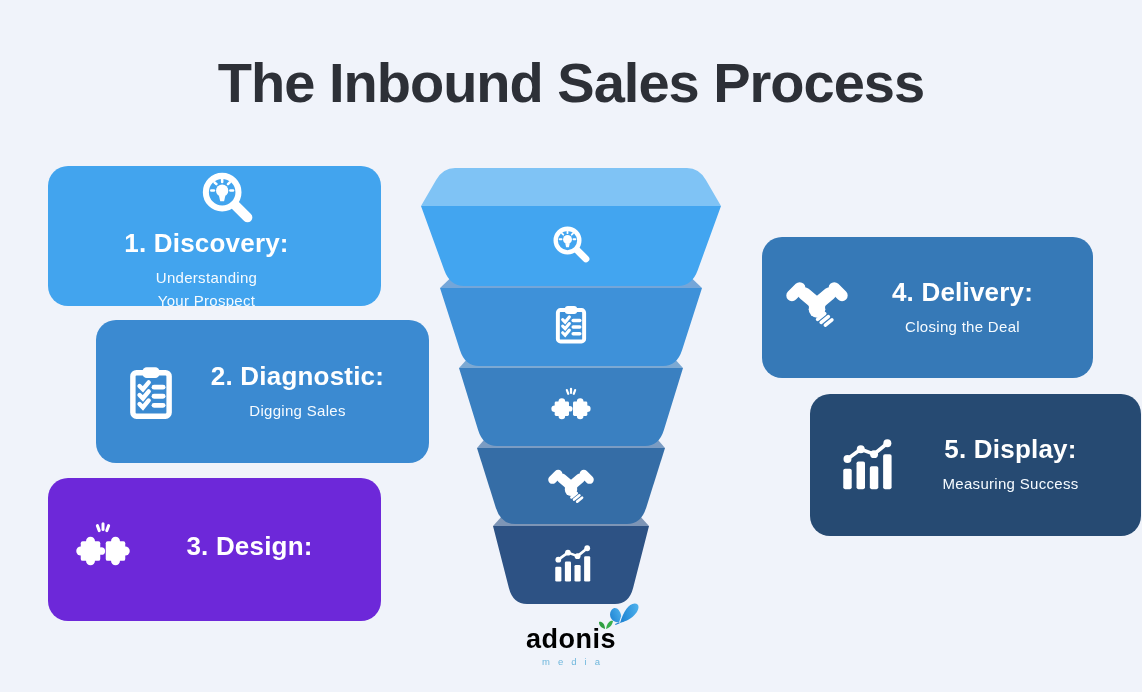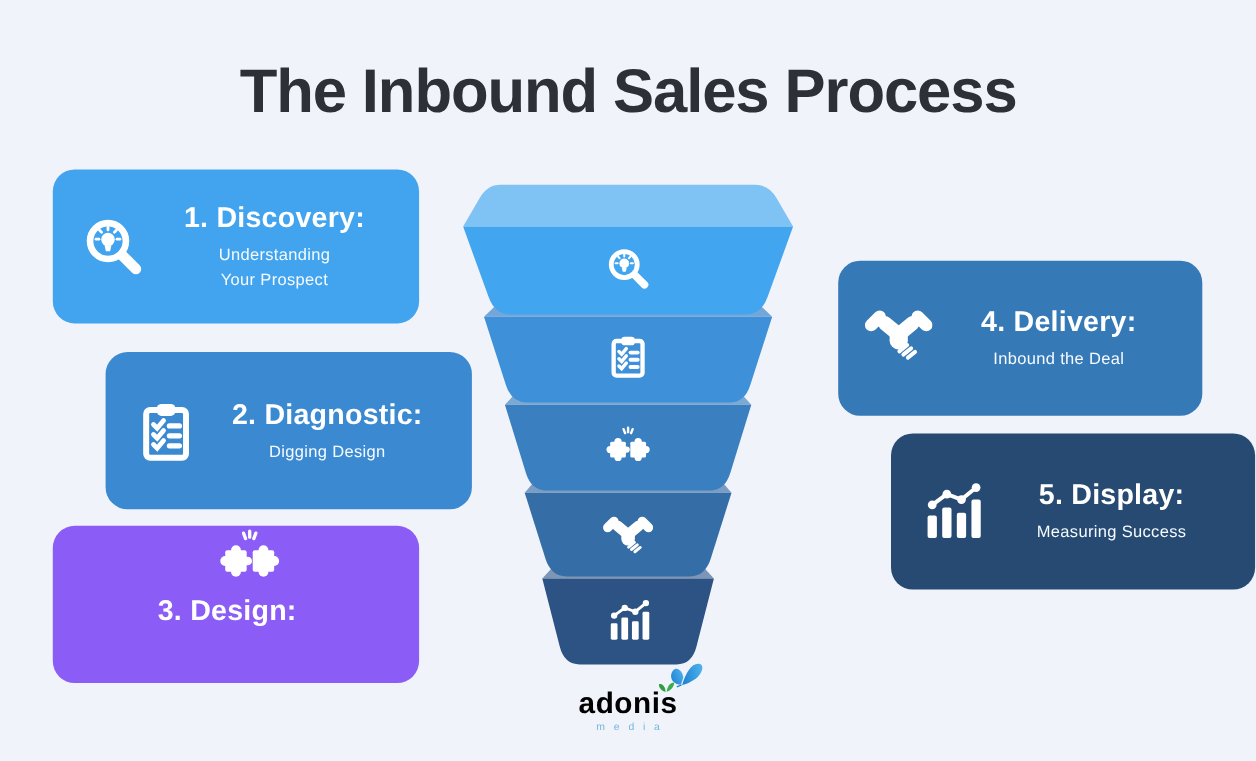--- a/index.html
+++ b/index.html
@@ -17,21 +17,21 @@
   }
   .card{
     position:absolute;width:333px;height:140px;border-radius:20px;
     display:flex;align-items:center;color:#fff;
   }
   .card-icon{flex:0 0 62px;margin-left:24px;display:flex;justify-content:center;align-items:center;color:#fff;}
   .card-icon svg{display:block;}
   .card-text{flex:1;text-align:center;padding:0 22px 0 6px;}
   .card-label{font-size:26px;font-weight:700;letter-spacing:.2px;margin-bottom:7px;}
   .card-sub{font-size:15px;font-weight:400;line-height:1.55;white-space:pre-line;letter-spacing:.3px;color:#f6fbff;}
-  #card-1{left:48px;top:154px;}
+  #card-1{left:48px;top:166px;flex-direction:column;}
   #card-2{left:48px;top:320px;width:333px;height:143px;}
   #card-3{left:48px;top:478px;width:333px;height:143px;}
   #card-4{left:762px;top:237px;width:331px;height:141px;}
   #card-5{left:762px;top:394px;width:331px;height:142px;margin-left:48px;}
   .funnel{position:absolute;left:421px;top:166px;width:300px;height:440px;}
   .funnel svg{display:block;width:300px;height:440px;color:#fff;}
   .logo{position:absolute;left:506px;top:626px;width:130px;text-align:center;}
   .logo-name{position:relative;display:inline-block;font-size:27px;font-weight:700;letter-spacing:.5px;line-height:1;}
   .logo-leaf{position:absolute;left:73px;top:-9px;}
   .logo-butterfly{position:absolute;left:84px;top:-26px;}
@@ -135,44 +135,44 @@
   </div>
 
   <div class="card" id="card-2" style="background: rgb(59, 138, 209); margin-left: 48px;">
     <div class="card-icon">
       <svg width="58" height="58">
           <use href="#i-clipboard"></use>
         </svg>
     </div>
     <div class="card-text">
       <div class="card-label">2. Diagnostic:</div>
-      <div class="card-sub">Digging Design</div>
-    </div>
-  </div>
-
-  <div class="card" id="card-3" style="background: #8b5cf6; flex-direction: column;">
+      <div class="card-sub">Digging Sales</div>
+    </div>
+  </div>
+
+  <div class="card" id="card-3" style="background: #6d28d9;">
     <div class="card-icon">
       <svg width="60" height="60">
           <use href="#i-puzzle"></use>
         </svg>
     </div>
     <div class="card-text">
       <div class="card-label">3. Design:</div>
     </div>
   </div>
 
   <div class="card" id="card-4" style="background: rgb(54, 121, 183);">
     <div class="card-icon">
       <svg width="62" height="53">
           <use href="#i-handshake"></use>
         </svg>
     </div>
     <div class="card-text">
       <div class="card-label">4. Delivery:</div>
-      <div class="card-sub">Inbound the Deal</div>
+      <div class="card-sub">Closing the Deal</div>
     </div>
   </div>
 
   <div class="card" id="card-5" style="background: rgb(38, 74, 114);">
     <div class="card-icon">
       <svg width="58" height="58">
           <use href="#i-barchart"></use>
         </svg>
     </div>
     <div class="card-text">

